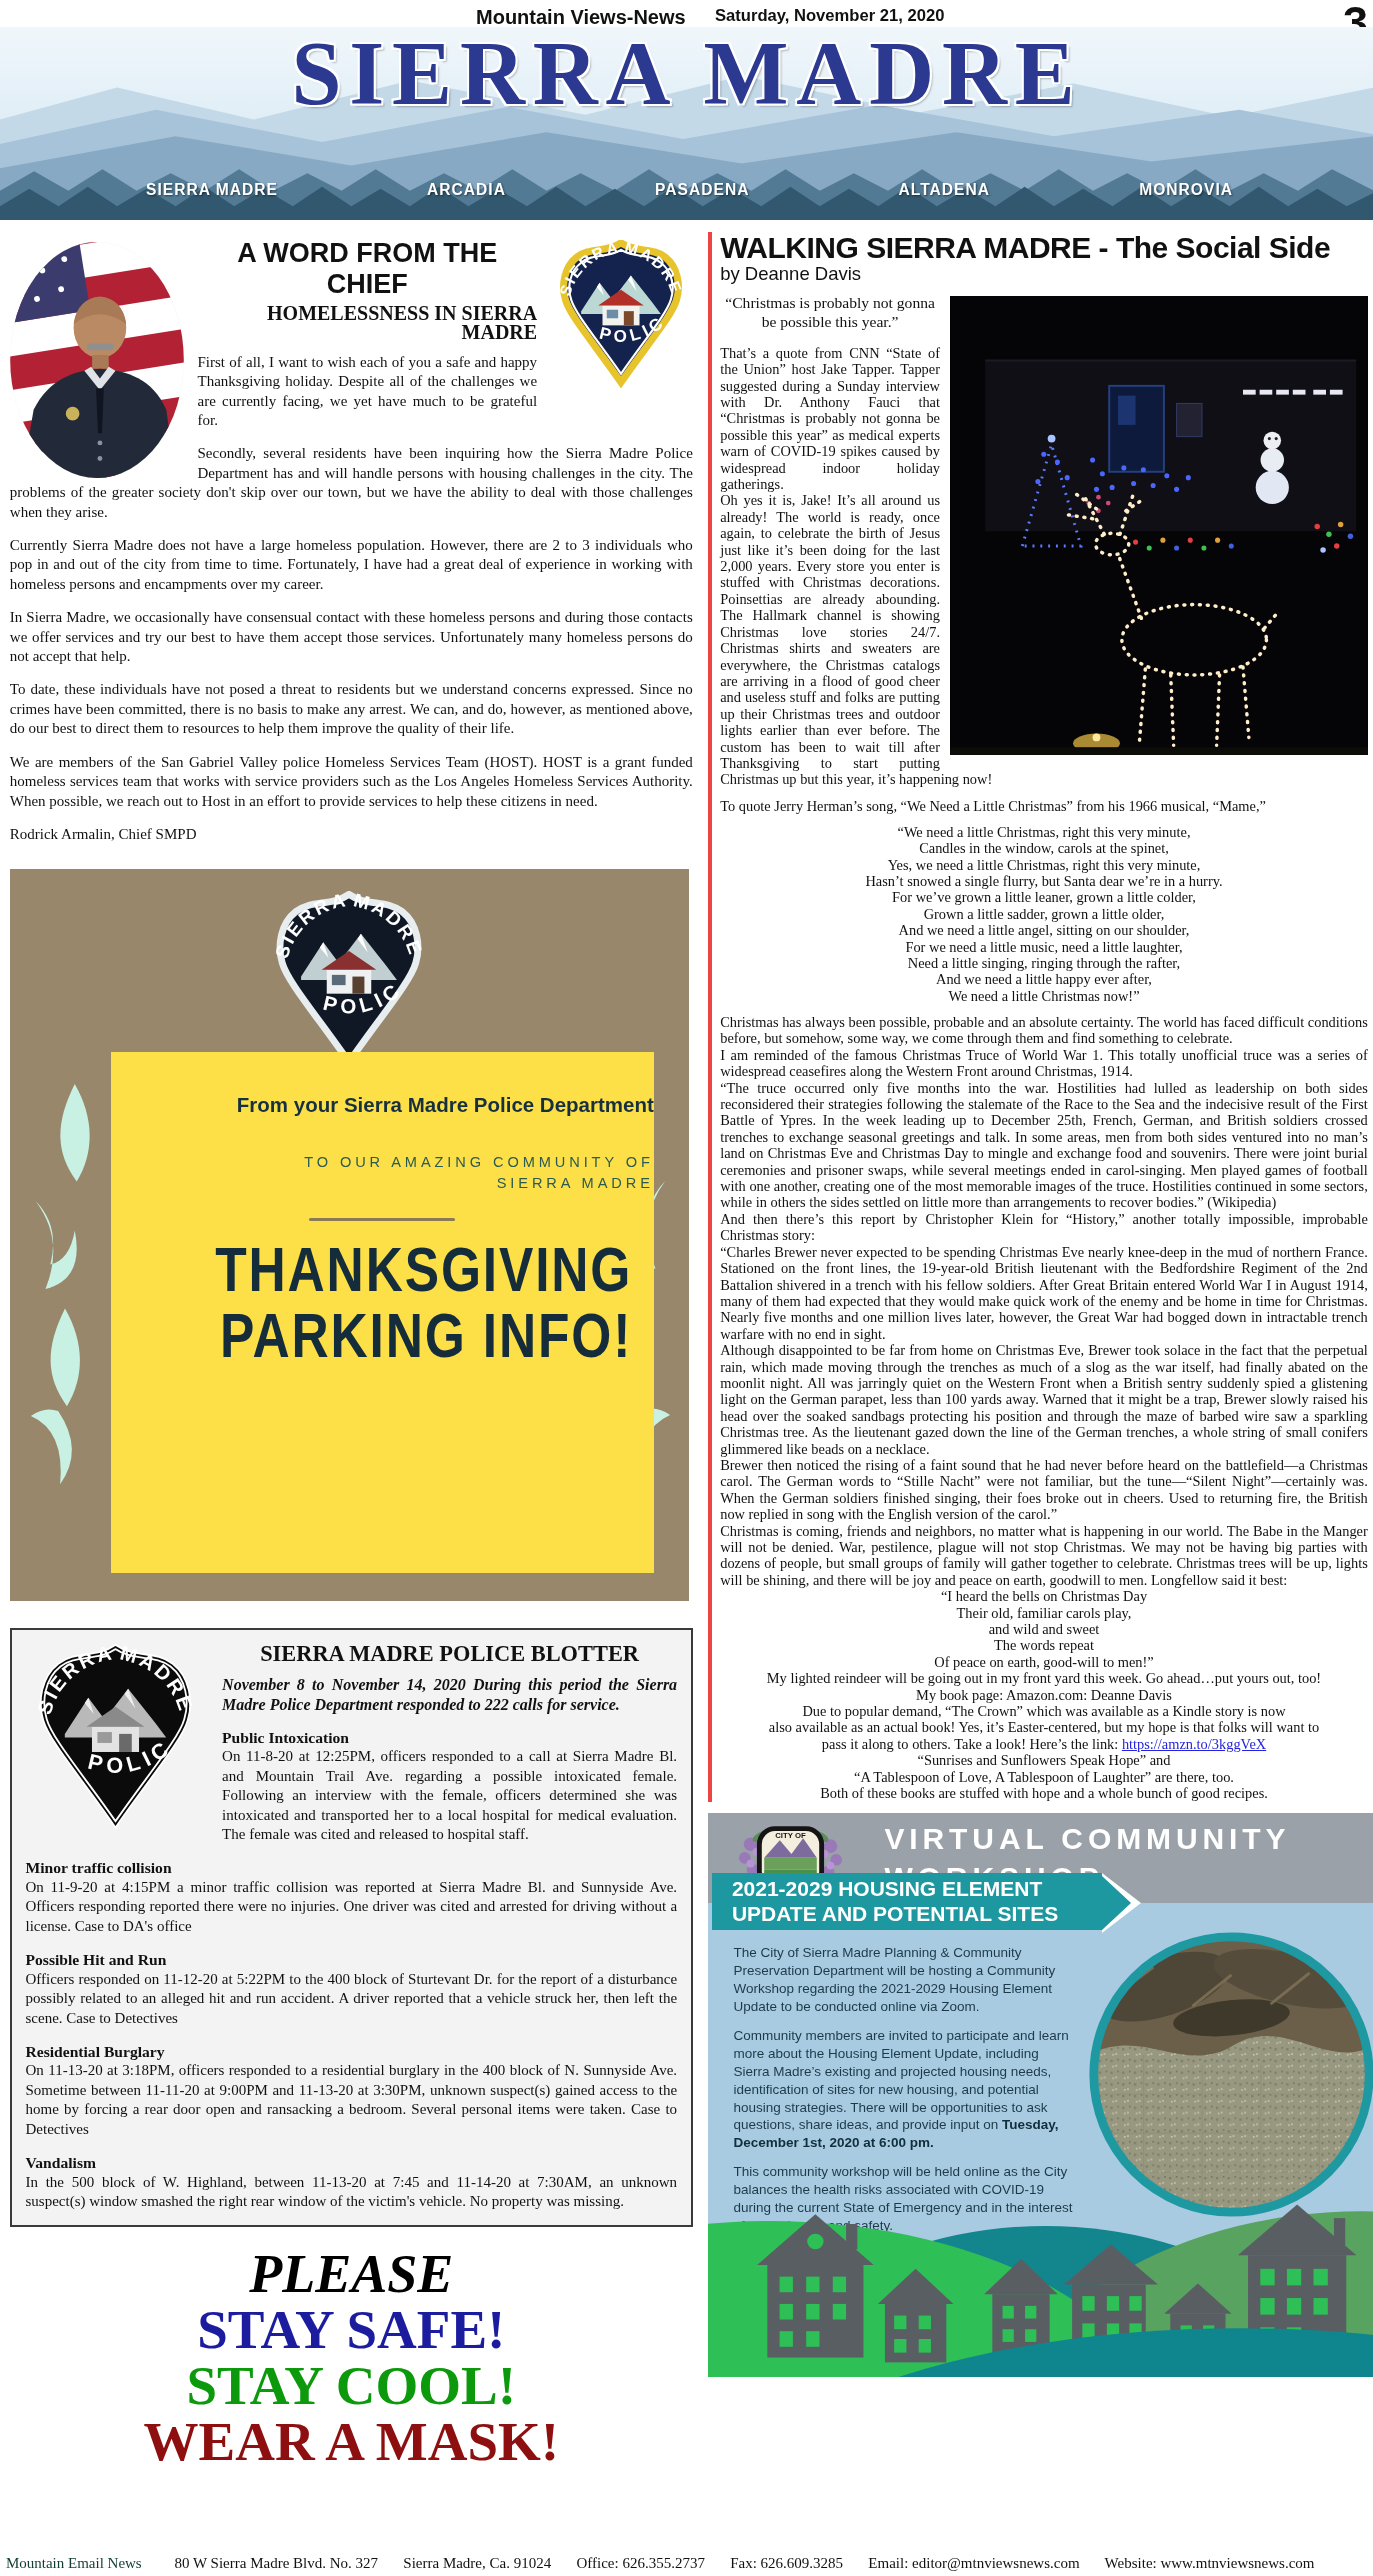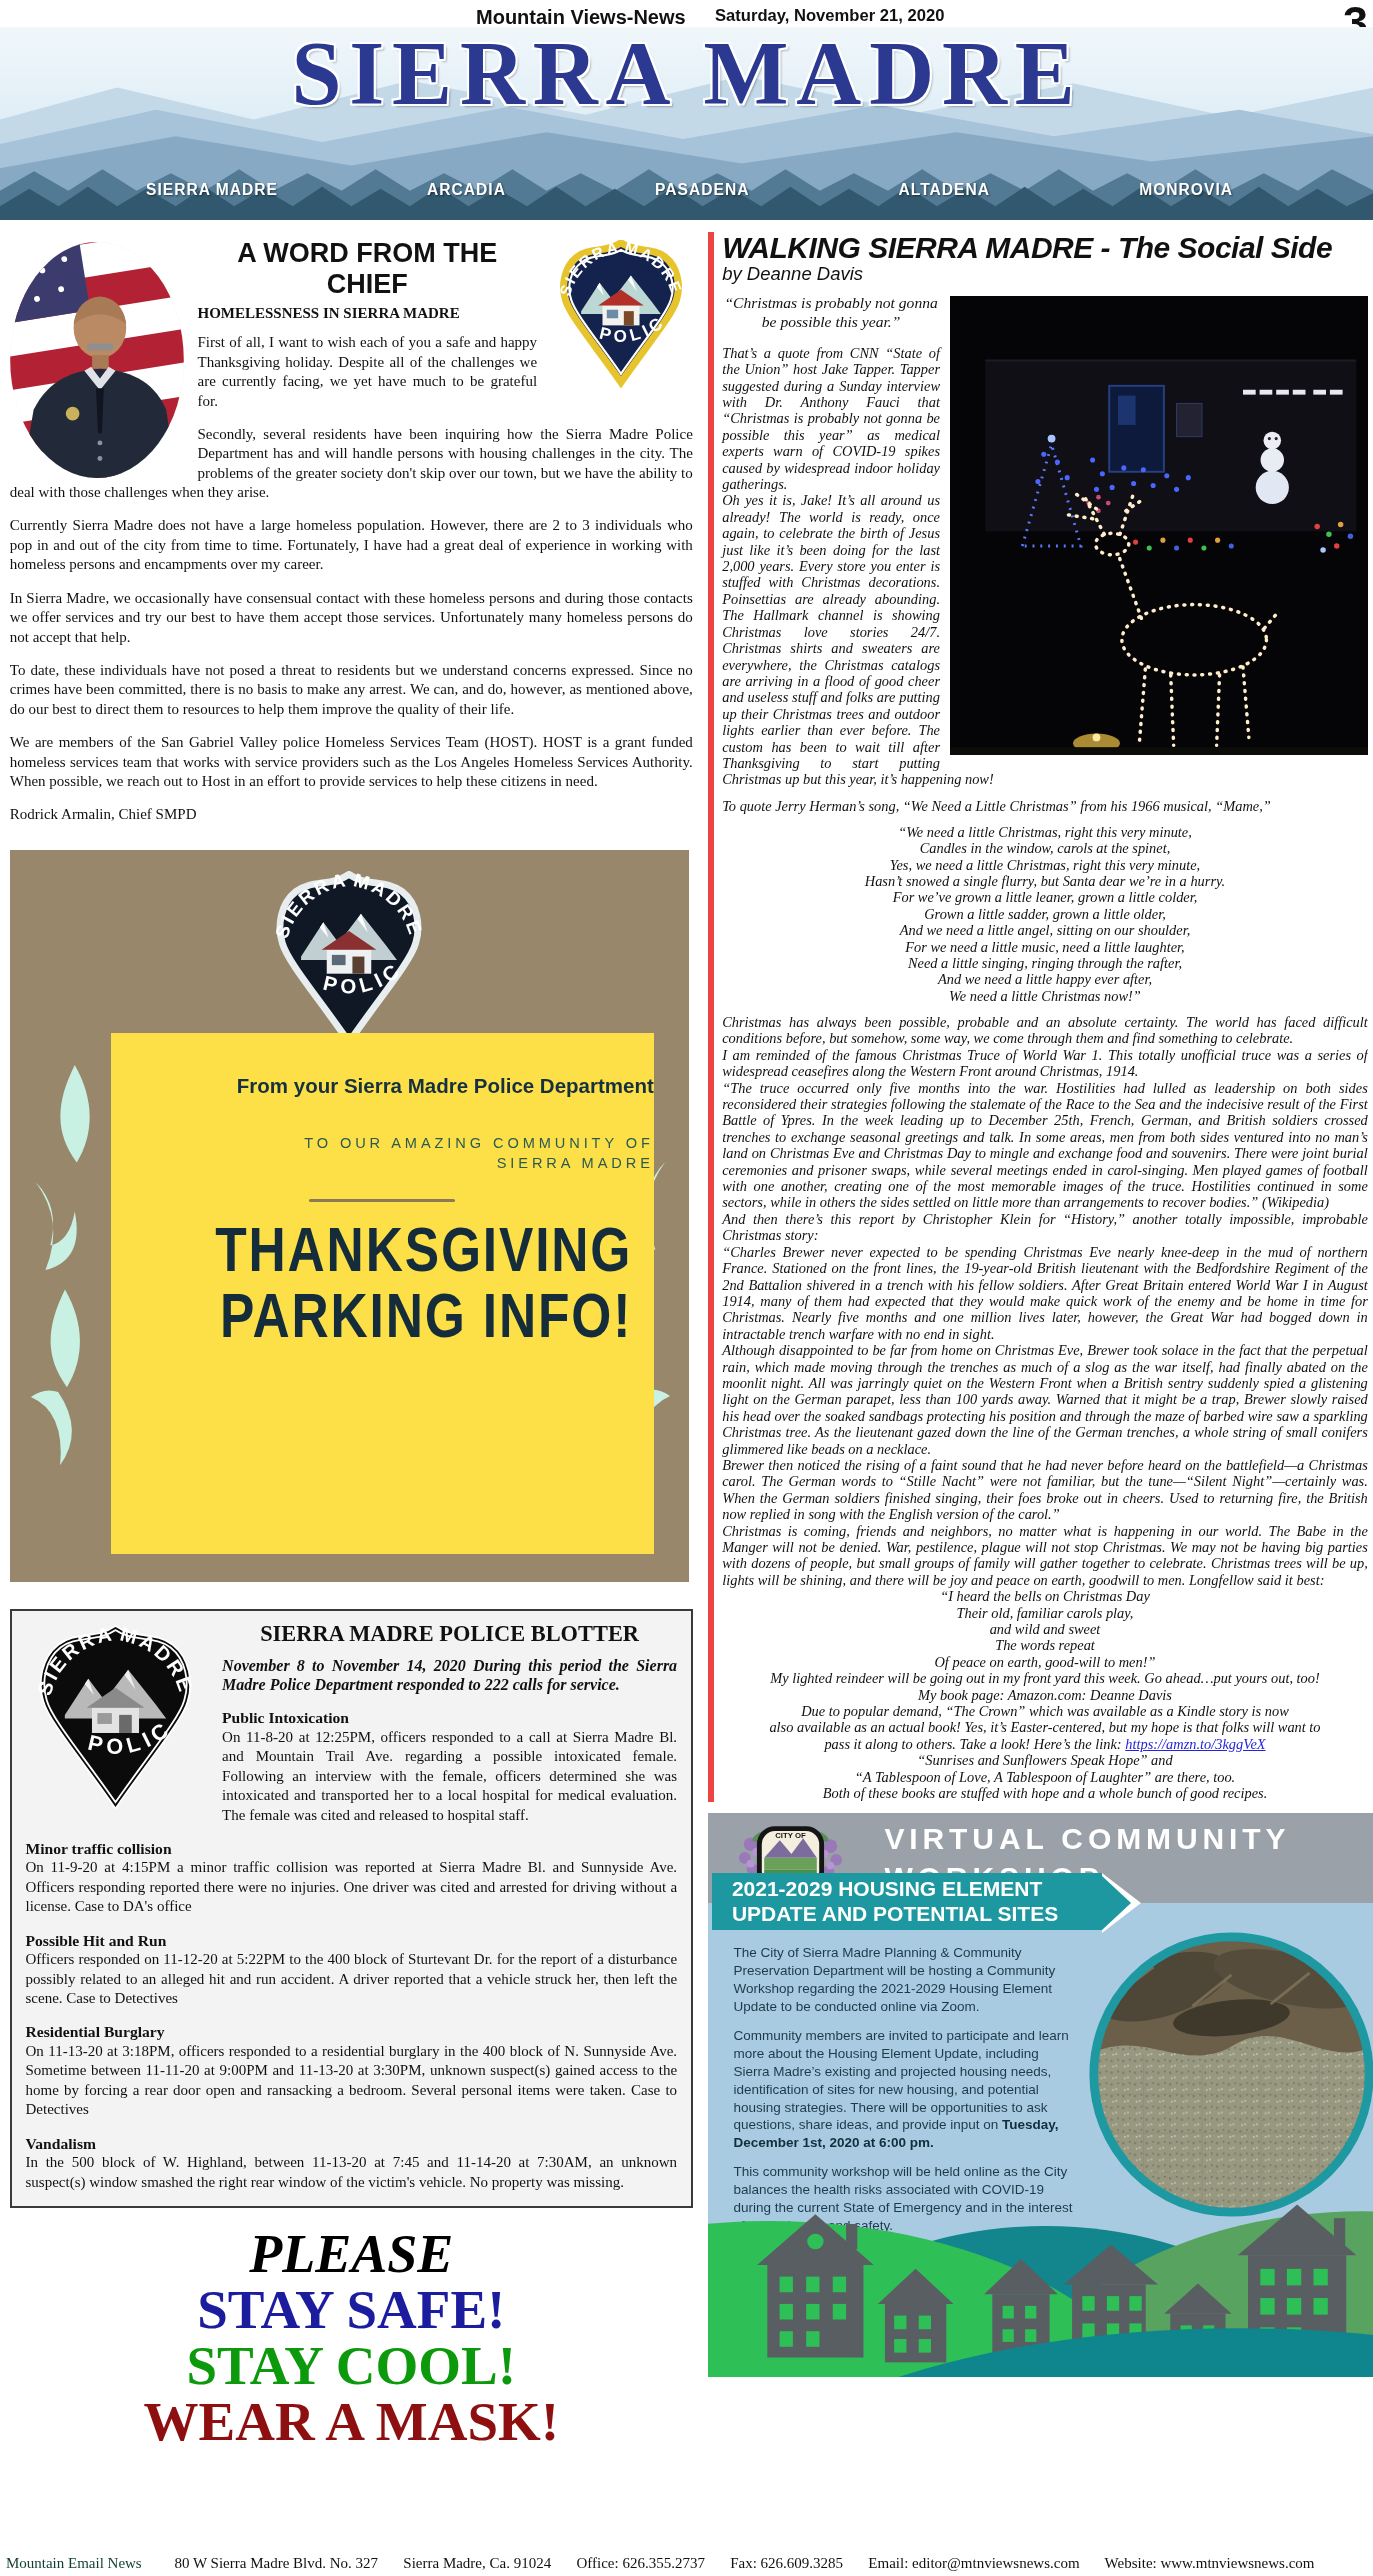--- a/index.html
+++ b/index.html
@@ -27,21 +27,21 @@
   
   .cols{position:absolute;top:232px;left:9.8px;width:1358px;display:flex;gap:15.6px;}
   .col-left{width:683px;flex:0 0 683px;}
   .col-right{flex:1;min-width:0;}
   
   .chief{font-size:15px;line-height:19.5px;text-align:justify;}
   .chief-photo{float:left;width:174px;height:236px;margin:3.9px 13.7px 3.9px 0;}
   .chief-badge{float:right;width:144px;height:148px;margin:2px 0 5.9px 11.7px;}
   .chief h2{clear:none;text-align:center;font-family:"Liberation Sans",sans-serif;
             font-size:27px;line-height:31px;margin:5.9px 146px 3.9px 181px;letter-spacing:0;}
-  .chief h3{text-align:left;font-size:15px;margin:2px 146px 9.8px 181px;}
+  .chief h3{text-align:right;font-size:20px;margin:2px 146px 9.8px 181px;}
   .chief p{margin:0 0 13.7px 0;}
   .chief .sig{margin-top:3.9px;}
   
   .flyer{position:relative;margin-top:25px;width:679px;height:732px;background:#98876a;overflow:hidden;}
   .flyer-badge{position:absolute;left:252px;top:21.5px;width:174px;height:178px;}
   .flyer-leaf{position:absolute;}
   .flyer-panel{position:absolute;left:101px;top:183px;width:543px;height:521px;background:#fde047;
                text-align:right;font-family:"Liberation Sans",sans-serif;color:#17303f;}
   .fp-from{margin-top:41px;font-size:20.5px;font-weight:bold;}
   .fp-to{margin-top:35px;font-size:14.6px;letter-spacing:3.9px;color:#2c5a52;line-height:20.5px;}
@@ -59,22 +59,22 @@
   .blotter .intro{font-weight:bold;font-style:italic;font-size:16px;margin:0 0 13.7px 0;}
   .blotter h4{font-size:15.6px;margin:13.7px 0 0 0;}
   .blotter p{margin:0;}
   
   .psa{margin-top:19.5px;text-align:center;font-weight:bold;line-height:1.02;}
   .psa .l1{font-style:italic;font-size:54px;color:#000;}
   .psa .l2{font-size:55px;color:#1c1c9e;}
   .psa .l3{font-size:55px;color:#0c9a0c;}
   .psa .l4{font-size:55px;color:#8e0f0f;}
   
-  .walking{border-left:6px solid #ef4444;padding-left:7.8px;font-size:14.4px;line-height:16.4px;
-           text-align:justify;max-height:1741px;overflow:hidden;font-style:italic;}
+  .walking{border-left:4px solid #ef4444;padding-left:7.8px;font-size:14.4px;line-height:16.4px;
+           text-align:justify;max-height:1741px;overflow:hidden;}
   .walking h1{font-family:"Liberation Sans",sans-serif;font-size:30px;line-height:32px;margin:0 0 2px 0;
               letter-spacing:-0.5px;}
   .walking .byline{font-family:"Liberation Sans",sans-serif;font-size:18.5px;margin:0 0 11.7px 0;}
   .w-photo{float:right;width:418px;height:459px;margin:2px 0 7.8px 9.8px;background:#050507;}
   .lead-quote{text-align:center;font-size:15.6px;line-height:18.5px;margin:7.8px 5.9px 13.7px 0;}
   .walking p{margin:0;}
   .gap{height:9.8px;}
   .lyrics,.longfellow,.closing{text-align:center;}
   .walking a,.w-link{color:#2323dd;text-decoration:underline;cursor:pointer;}
   

